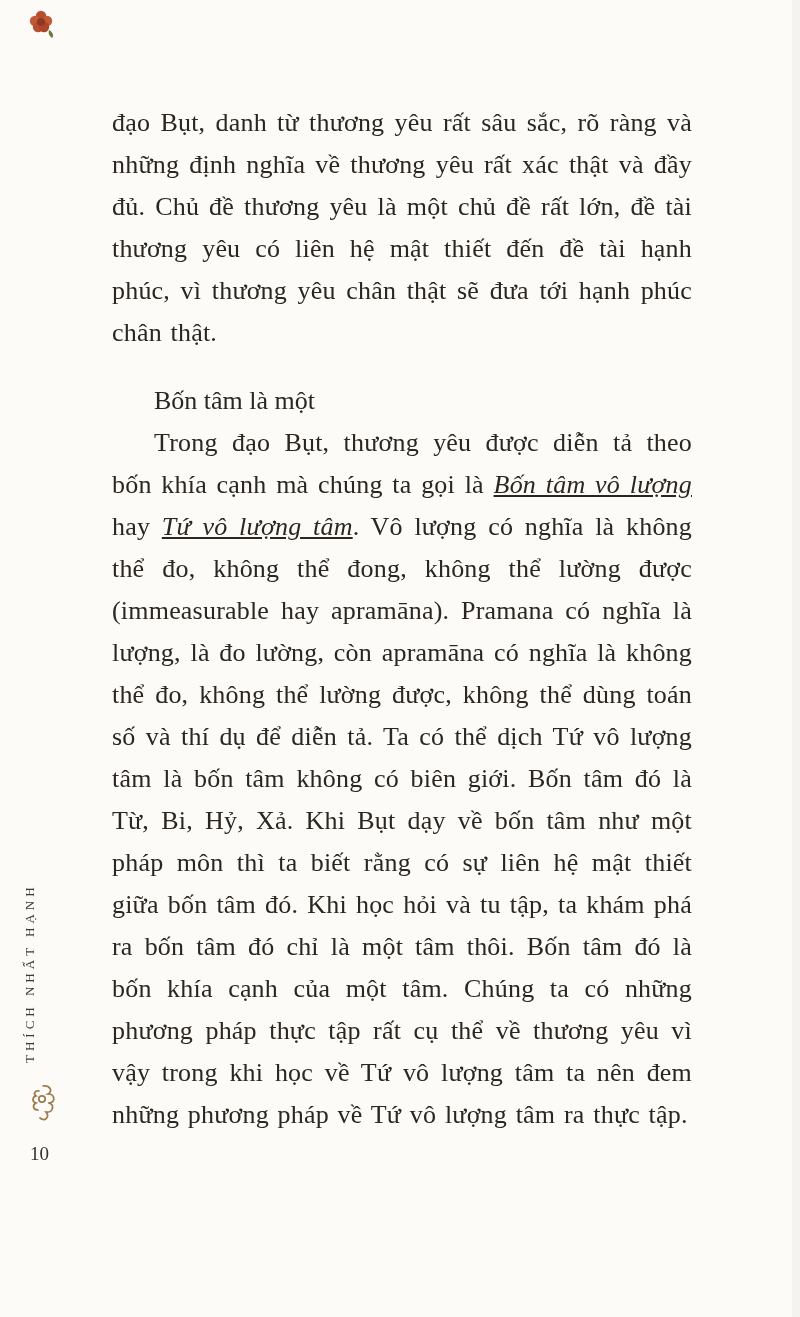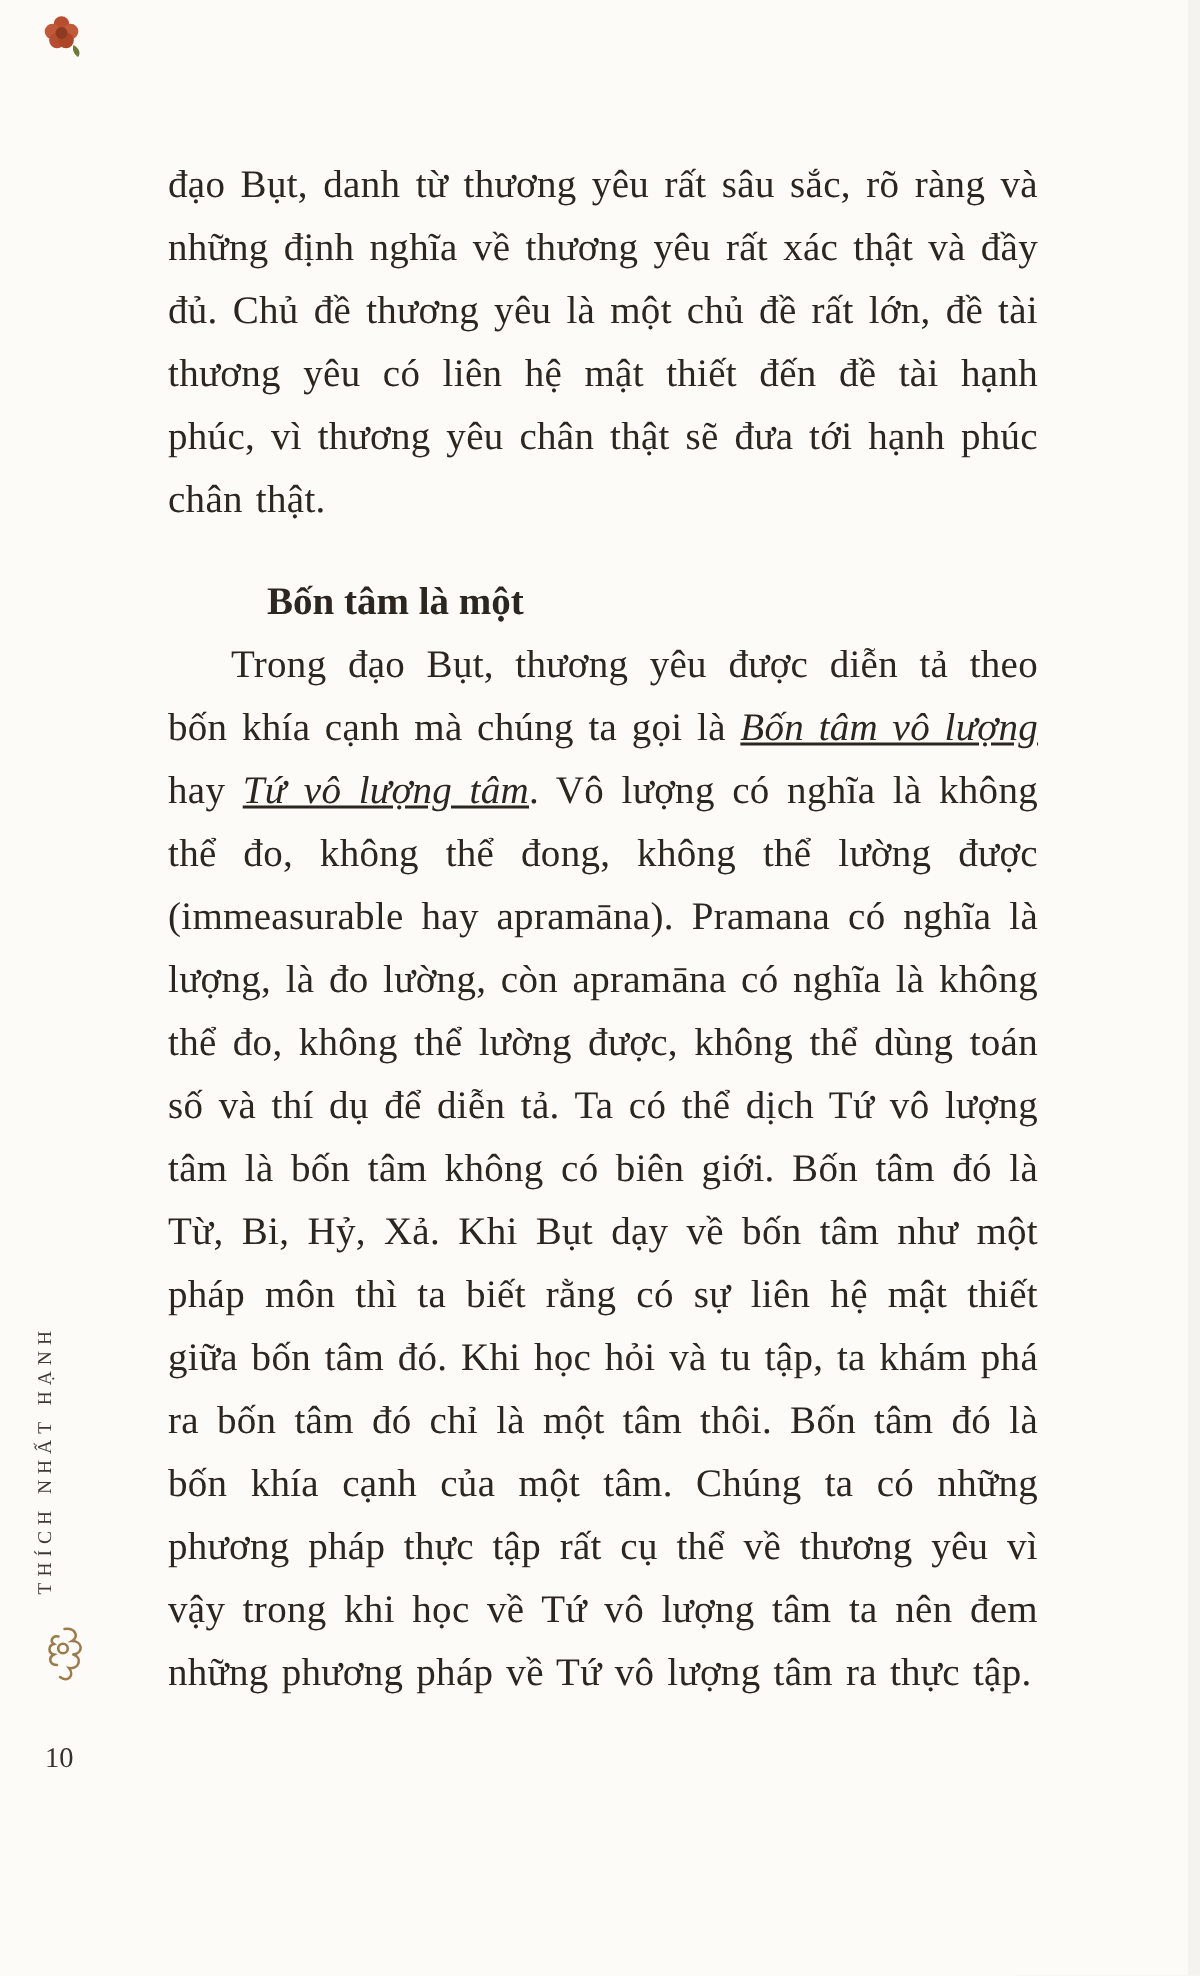--- a/index.html
+++ b/index.html
@@ -33,24 +33,24 @@
     font-size: 26px;
     line-height: 42px;
     text-align: justify;
     letter-spacing: 0.2px;
     word-spacing: 2px;
   }
   .para.indent {
     text-indent: 42px;
   }
   .heading {
-    margin: 26px 0 0 66px;
+    margin: 26px 0 0 42px;
     font-size: 26px;
     line-height: 42px;
-    font-weight: bold;
+    font-weight: normal;
   }
   .vertical-author {
     position: absolute;
     left: 22px;
     top: 893px;
     height: 170px;
     writing-mode: vertical-rl;
     transform: rotate(180deg);
     font-family: "Liberation Serif", serif;
     font-size: 13px;
@@ -63,21 +63,20 @@
     left: 26px;
     top: 1082px;
   }
   .page-number {
     position: absolute;
     left: 30px;
     top: 1143px;
     font-size: 19px;
     color: #34302a;
     font-family: "Liberation Serif", serif;
-    margin-top: 19px;
   }
   i { font-style: italic; text-decoration: underline; }
 </style>
 </head>
 <body>
 
 <div class="page">
 
   <svg class="ornament-top" width="32" height="32" viewBox="0 0 32 32">
     <g>

